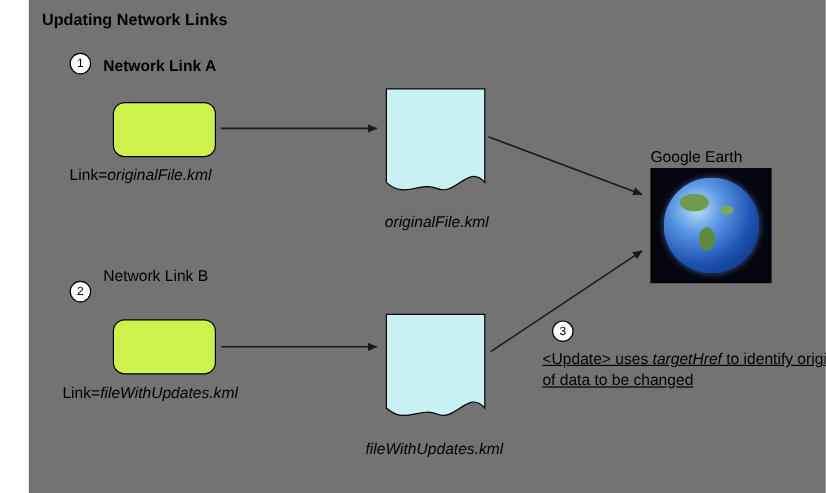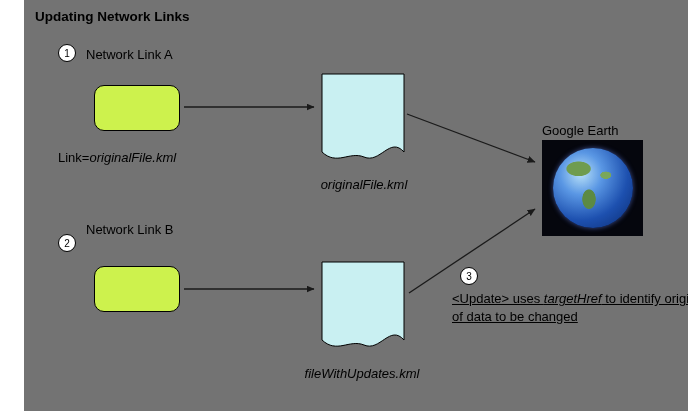--- a/index.html
+++ b/index.html
@@ -128,36 +128,39 @@
 
     <line class="arrow" x1="160" y1="107" x2="290" y2="107" marker-end="url(#ah)"></line>
     <line class="arrow" x1="383" y1="114" x2="511" y2="162" marker-end="url(#ah)"></line>
     <line class="arrow" x1="160" y1="289" x2="290" y2="289" marker-end="url(#ah)"></line>
     <line class="arrow" x1="385" y1="293" x2="511" y2="209" marker-end="url(#ah)"></line>
   </svg>
 
   <div class="lbl title">Updating Network Links</div>
 
   <div class="step-circle" style="left:34px; top:44px;">1</div>
-  <div class="lbl" style="left:62px; top:47px;">Network Link A</div>
+  <div class="lbl" style="left:62px; top:47px;font-weight:bold;">Network Link A</div>
   <div class="green-box" style="left:70px; top:85px;"></div>
-  <div class="lbl" style="left:34px; top:150px;">
+  <div class="lbl" style="left:34px; top:138px;">
     <span>Link=</span><span class="italic">originalFile.kml</span>
   </div>
 
   <div class="doc-label" style="left:278px; top:177px; width:124px;">originalFile.kml</div>
 
   <div class="lbl" style="left:518px; top:123px; width:101px; ">Google Earth</div>
   <div id="ge-image">
     <div id="ge-globe"></div>
   </div>
 
   <div class="step-circle" style="left:34px; top:234px;">2</div>
   <div class="lbl" style="left:62px; top:222px;">Network Link B</div>
   <div class="green-box" style="left:70px; top:266px;"></div>
+  <div class="lbl" style="left:28px; top:320px;">
+    <span>Link=</span><span class="italic">fileWithUpdates.kml</span>
+  </div>
 
   <div class="doc-label" style="left:268px; top:366px; width:140px;">fileWithUpdates.kml</div>
 
   <div class="step-circle" style="left:436px; top:267px;">3</div>
   <div class="note" style="top:290px;text-decoration:underline;">
     <span>&lt;Update&gt; uses </span><span class="italic">targetHref</span><span> to identify origin of data to be changed</span>
   </div>
 
 </div>
 

